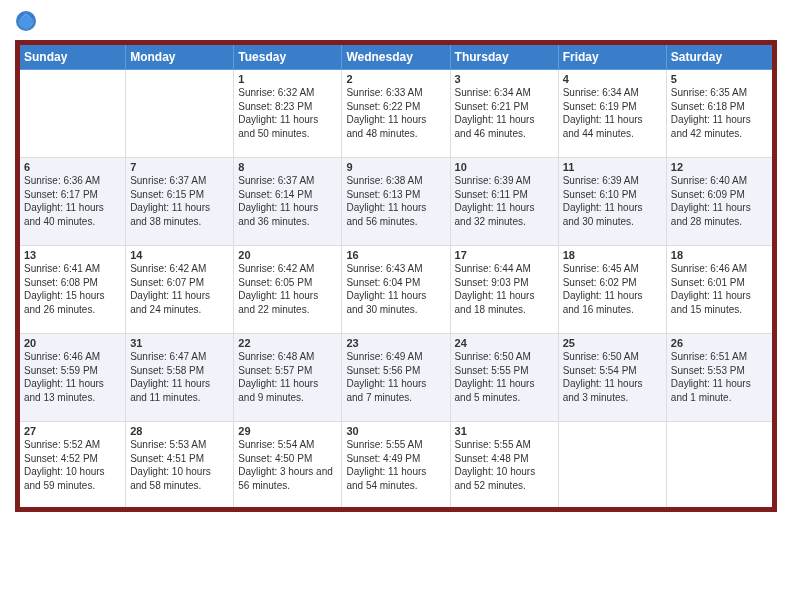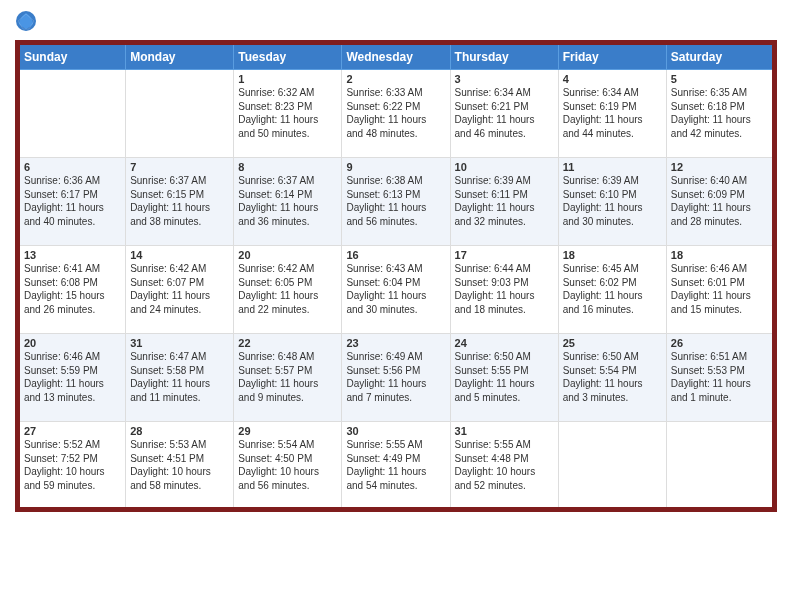--- a/index.html
+++ b/index.html
@@ -350,38 +350,38 @@
               <div>Sunset: 5:53 PM</div>
               <div>Daylight: 11 hours and 1 minute.</div>
             </div>
           </td>
         </tr>
         <tr class="row-white">
           <td>
             <span class="day-number">27</span>
             <div class="day-info">
               <div>Sunrise: 5:52 AM</div>
-              <div>Sunset: 7:52 PM</div>
+              <div>Sunset: 4:52 PM</div>
               <div>Daylight: 10 hours and 59 minutes.</div>
             </div>
           </td>
           <td>
             <span class="day-number">28</span>
             <div class="day-info">
               <div>Sunrise: 5:53 AM</div>
               <div>Sunset: 4:51 PM</div>
               <div>Daylight: 10 hours and 58 minutes.</div>
             </div>
           </td>
           <td>
             <span class="day-number">29</span>
             <div class="day-info">
               <div>Sunrise: 5:54 AM</div>
               <div>Sunset: 4:50 PM</div>
-              <div>Daylight: 10 hours and 56 minutes.</div>
+              <div>Daylight: 3 hours and 56 minutes.</div>
             </div>
           </td>
           <td>
             <span class="day-number">30</span>
             <div class="day-info">
               <div>Sunrise: 5:55 AM</div>
               <div>Sunset: 4:49 PM</div>
               <div>Daylight: 11 hours and 54 minutes.</div>
             </div>
           </td>

